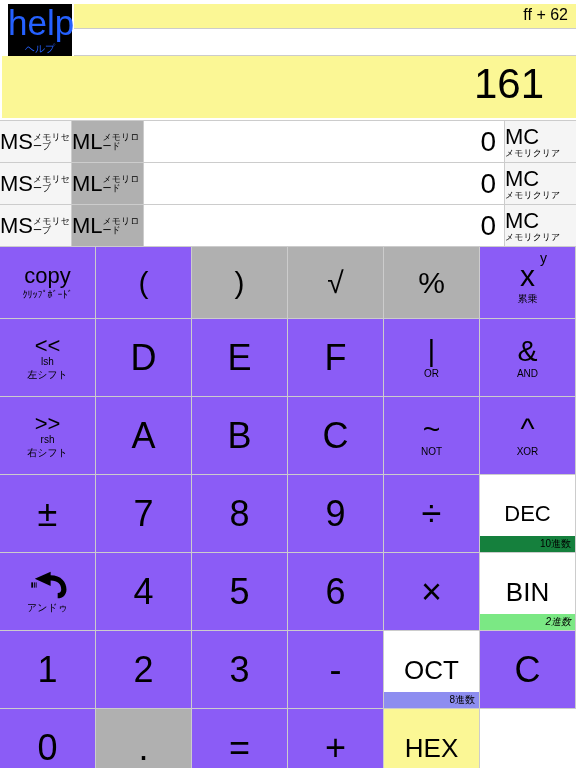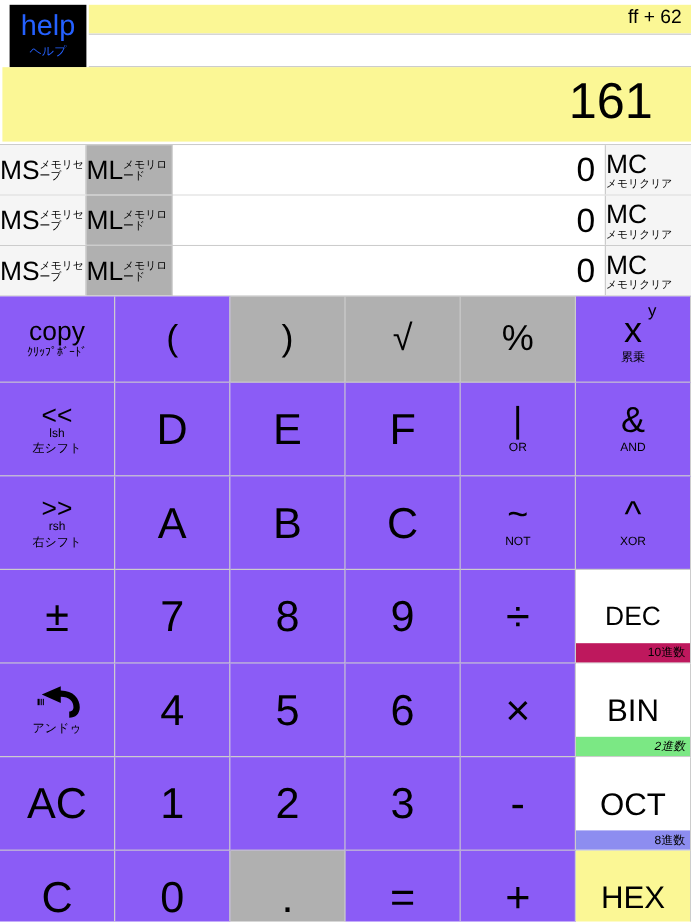--- a/index.html
+++ b/index.html
@@ -1,19 +1,19 @@
 <!DOCTYPE html>
 <html><head>
 <meta charset="utf-8">
 <style>
   * { box-sizing: border-box; margin: 0; padding: 0; }
   html, body { width: 576px; height: 768px; font-family: Arial, Helvetica, sans-serif; background:#fff; overflow:hidden; }
   .top-area { position:relative; height:120px; }
   .help-box { position:absolute; left:8px; top:4px; width:64px; height:52px; background:#000; color:#2561ff; text-align:center; display:flex; flex-direction:column; justify-content:center; font-family:Arial; }
-  .help-box .hmain { font-size:24px; line-height:1; }
+  .help-box .hmain { font-size:35px; line-height:1; }
   .help-box .hsub { font-size:10px; color:#2561ff; margin-top:2px; }
   .expr-bar { position:absolute; left:74px; right:0; top:4px; height:24px; background:#fbf795; text-align:right; font-size:16px; padding:2px 8px 0 0; }
   .blank-bar { position:absolute; left:74px; right:0; top:28px; height:28px; background:#fff; border-top:1px solid #ccc; border-bottom:1px solid #ccc; }
   .result-bar { position:absolute; left:2px; right:0; top:56px; height:62px; background:#fbf795; text-align:right; font-size:42px; padding:4px 32px 12px 0; }
   .mem-area { }
   .mem-row { display:flex; height:42px; border-top:1px solid #ccc; }
   .mem-btn { width:72px; display:flex; align-items:center; justify-content:center; border-right:1px solid #ccc; background:#f5f5f5; }
   .mem-btn.ml { background:#b0b0b0;align-items:center; }
   .mem-btn .mmain { font-size:22px; line-height:1; }
   .mem-btn .msub { font-size:9px; line-height:1; margin-top:1px; }
@@ -24,21 +24,21 @@
   .grid { display:grid; grid-template-columns: repeat(6, 1fr); grid-template-rows: 72px repeat(6, 78px); border-top:1px solid #ccc; }
   .cell { border-right:1px solid #ccc; border-bottom:1px solid #ccc; display:flex; flex-direction:column; align-items:center; justify-content:center; background:#8b5cf6; position:relative; }
   .cell .cmain { font-size:30px; line-height:1; }
   .cell .cmain.small { font-size:22px; }
   .cell .csub { font-size:10px; line-height:1; margin-top:3px; }
   .cell .csub2 { font-size:10px; line-height:1; }
   .cell.gray { background:#b0b0b0; }
   .cell.tall .cmain { font-size:36px; }
   .cell.base { background:#fff; }
   .base-tag { position:absolute; bottom:0; left:0; right:0; font-size:10px; text-align:right; padding:1px 4px; }
-  .tag-dec { background:#be185d;margin-top:40px; }
+  .tag-dec { background:#15803d;margin-top:40px; }
   .tag-bin { background:#7be884;font-style:italic; }
   .tag-oct { background:#8d8df0; }
   .cell.hex { background:#fbf795; }
   .xy-wrap { position:relative; }
   .xy-y { position:absolute; top:-10px; right:-12px; font-size:14px; }
   .undo-svg { width:44px; height:30px; }
 </style>
 </head>
 <body>
 
@@ -209,23 +209,20 @@
     </div>
   <div class="cell tall">
       <span class="cmain">×</span>
     </div>
   <div class="cell base">
       <span class="cmain small" style="font-size:26px">BIN</span>
       <div class="base-tag tag-bin">2進数</div>
     </div>
 
   <div class="cell tall">
-      <span class="cmain">AC</span>
-    </div>
-  <div class="cell tall">
       <span class="cmain">1</span>
     </div>
   <div class="cell tall">
       <span class="cmain">2</span>
     </div>
   <div class="cell tall">
       <span class="cmain">3</span>
     </div>
   <div class="cell tall">
       <span class="cmain">-</span>

